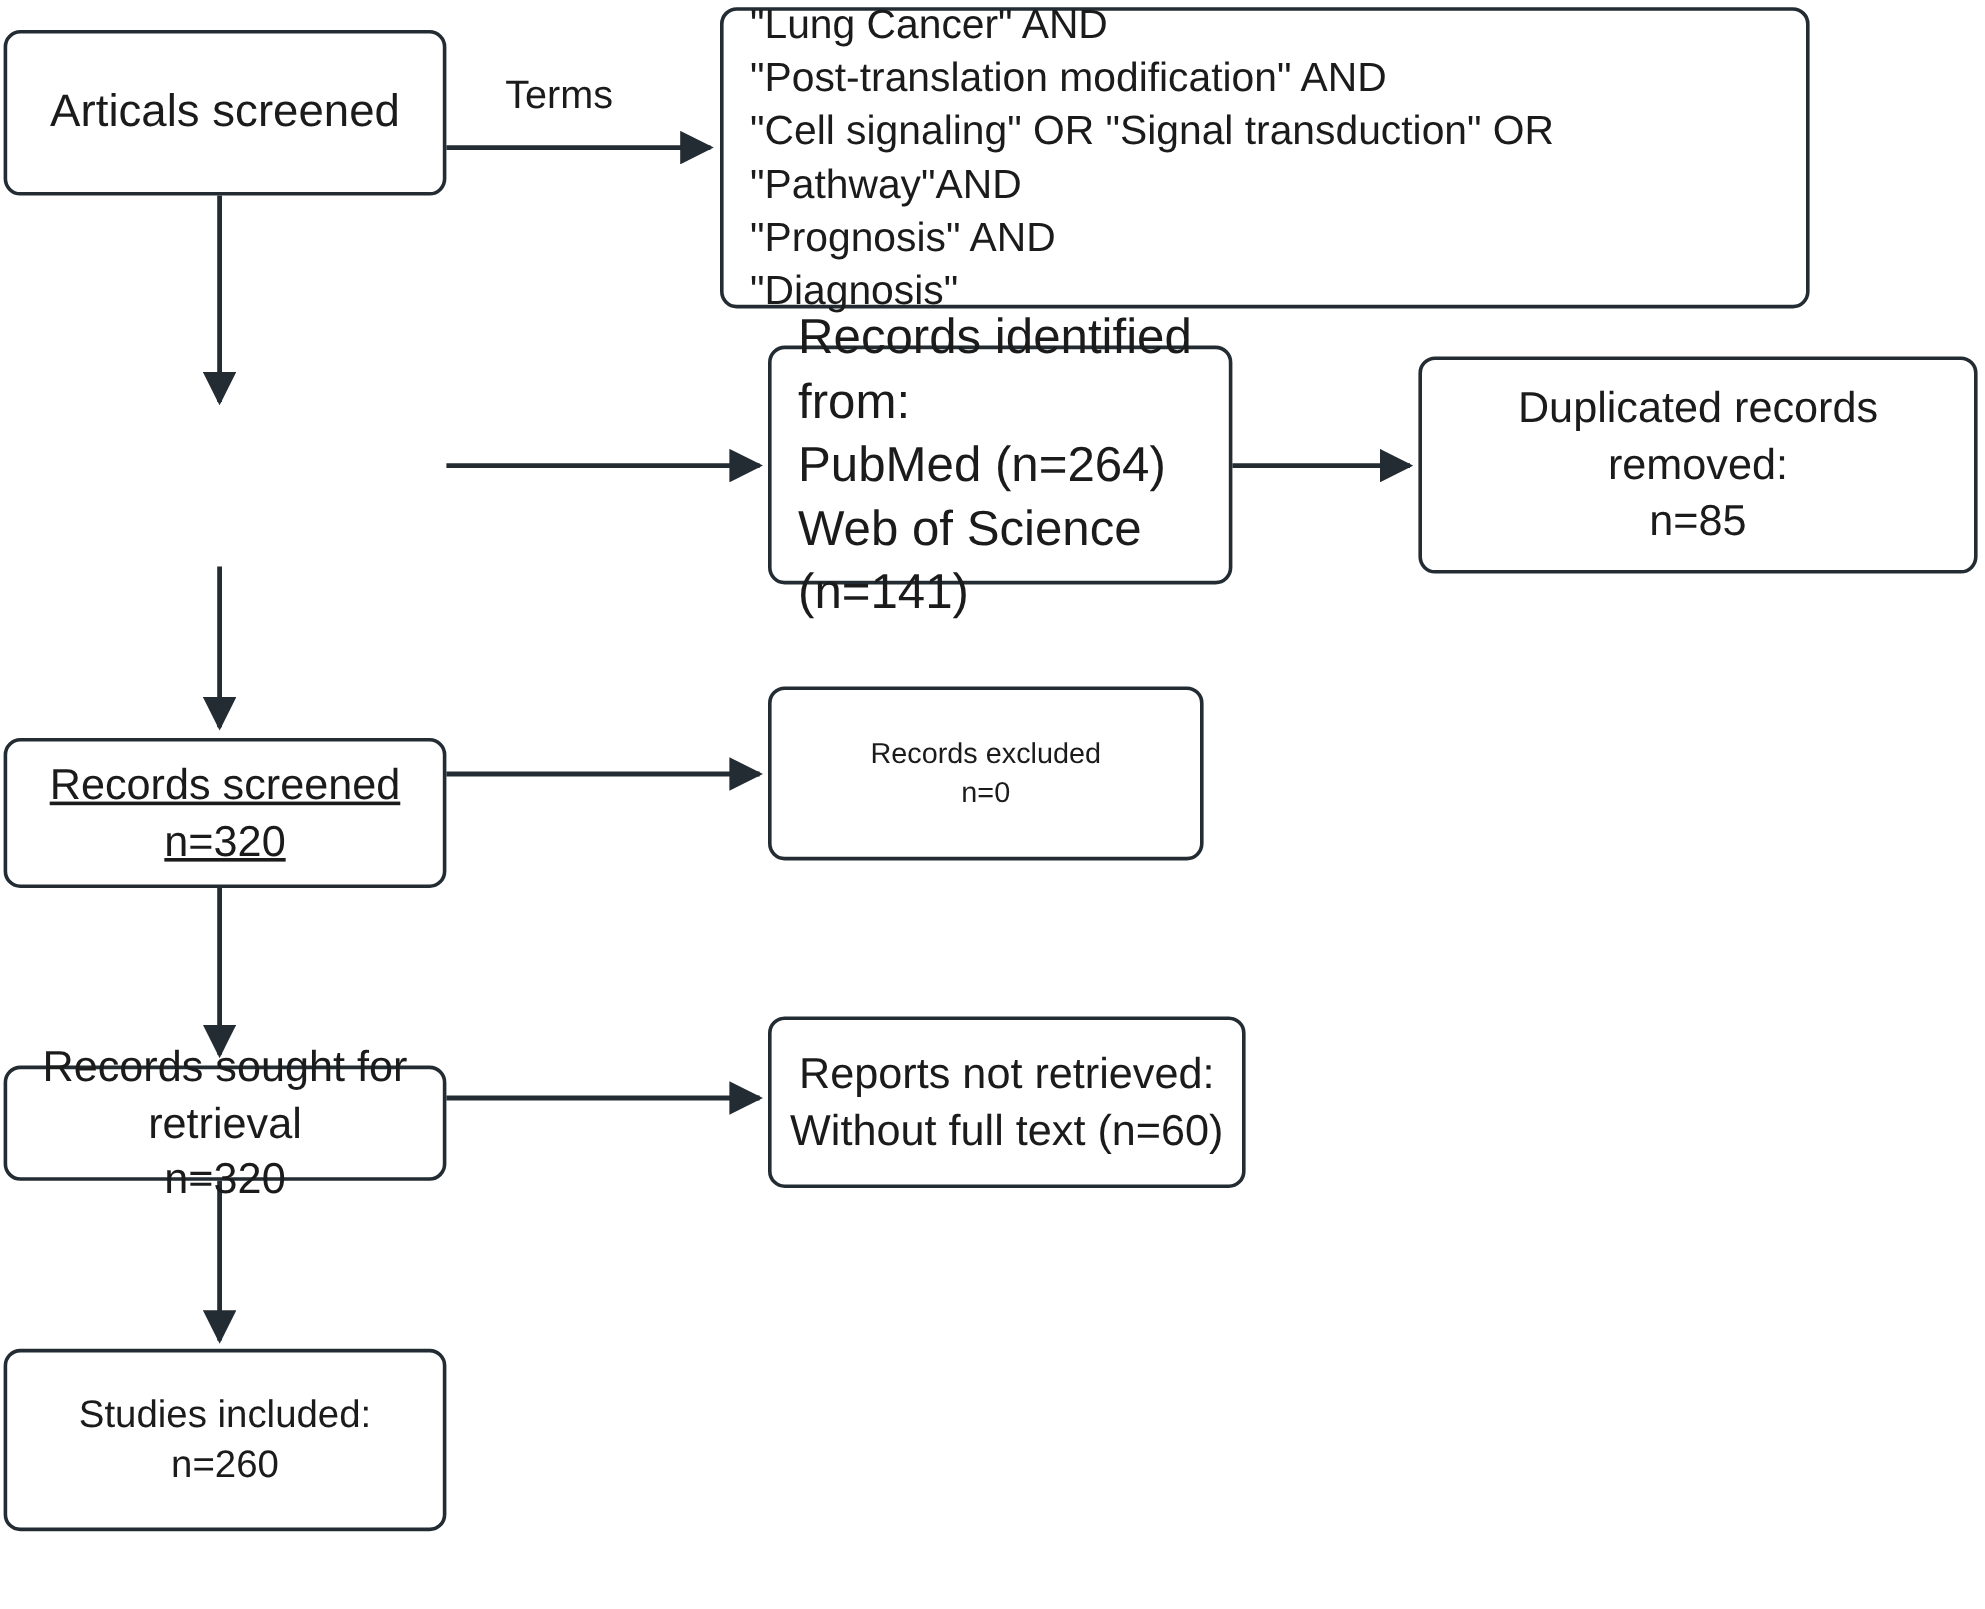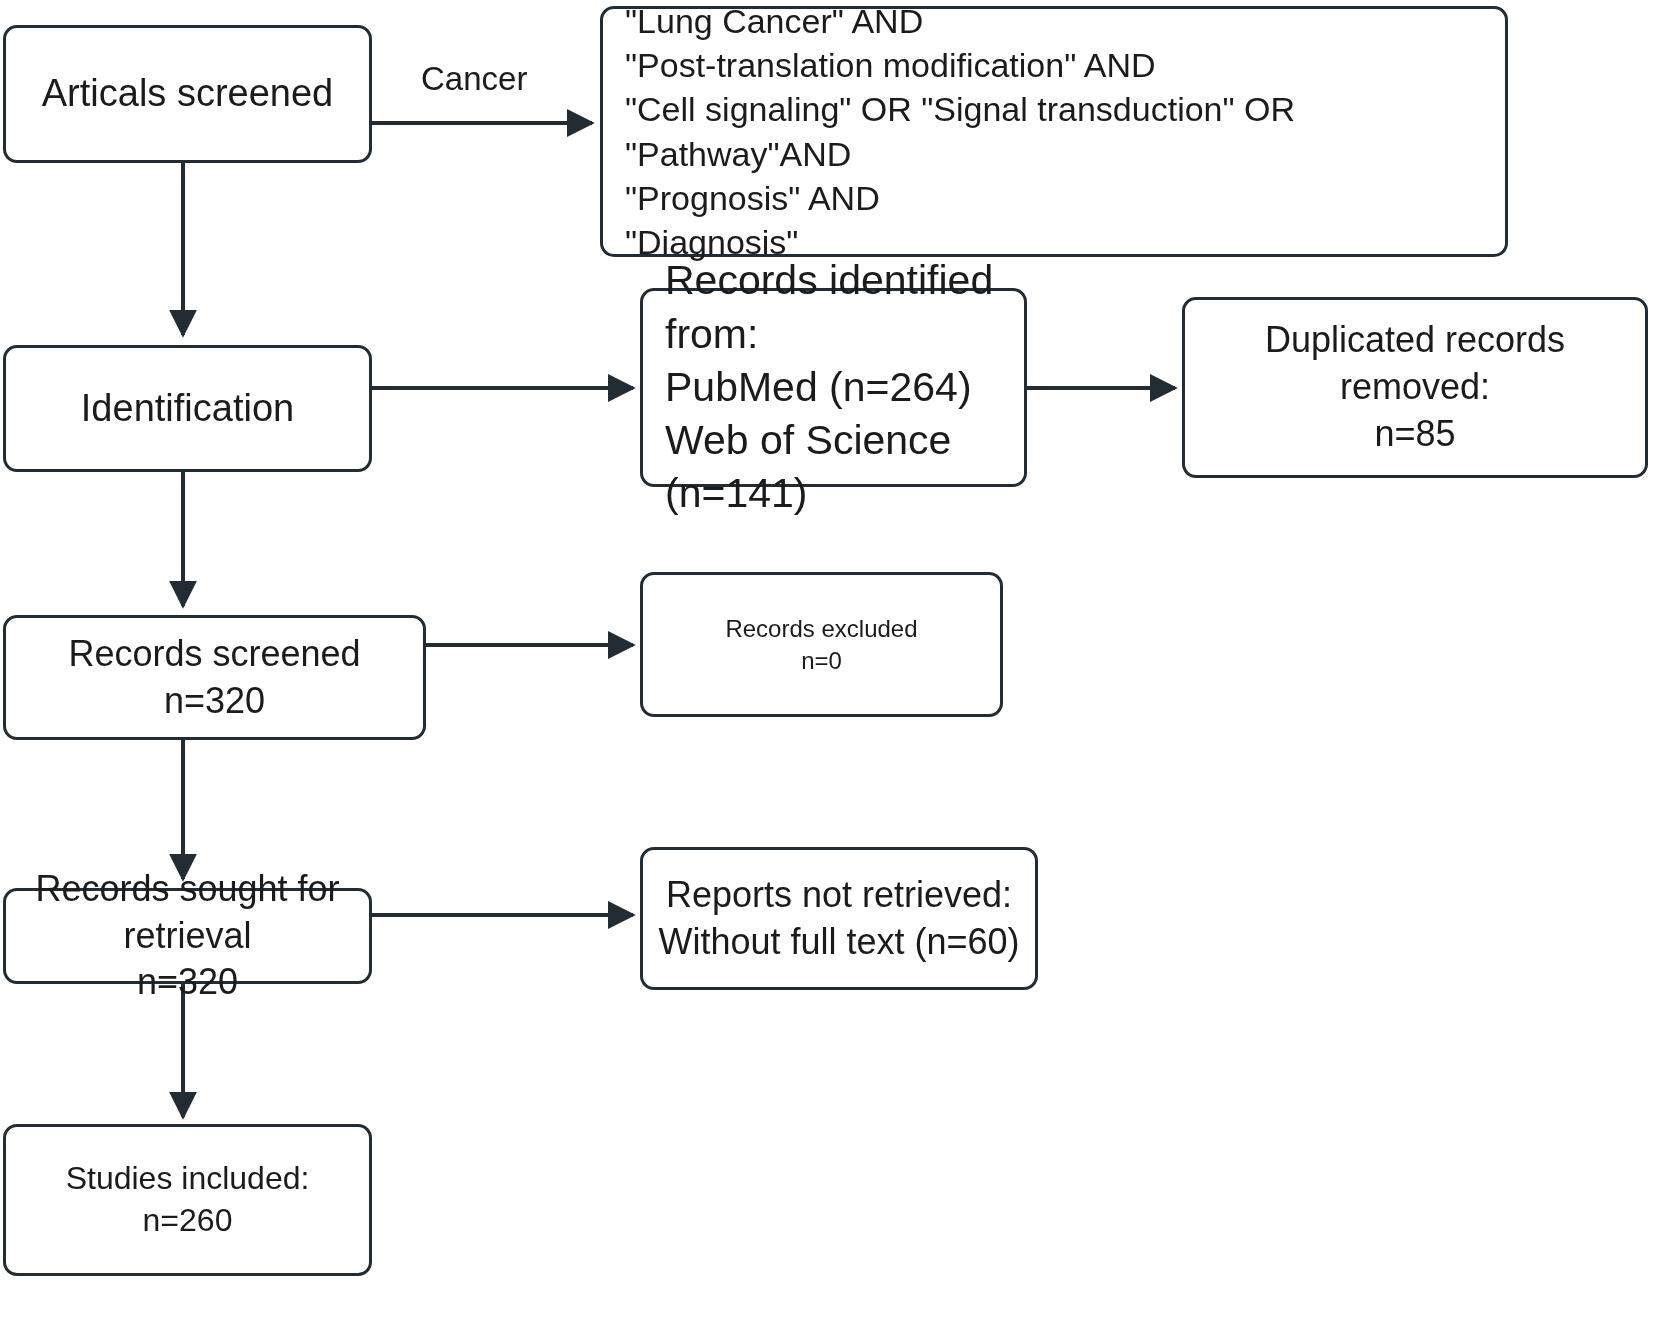--- a/index.html
+++ b/index.html
@@ -82,47 +82,44 @@
     <path d="M 372 915 L 633 915" stroke="#232c33" stroke-width="4" fill="none" marker-end="url(#arrow)"></path>
 
     <path d="M 183 984 L 183 1117" stroke="#232c33" stroke-width="4" fill="none" marker-end="url(#arrow)"></path>
   </svg>
 
   <div class="node" style="left:3px; top:25px; width:369px; height:138px; font-size:38px;">
     <span>Articals screened</span>
   </div>
 
   <div class="edge-label" style="left:421px; top:62px;">
-    <span>Cancer</span>
+    <span>Terms</span>
   </div>
 
   <div class="node left-align" style="left:600px; top:6px; width:908px; height:251px; font-size:34px;">
     <span>"Lung Cancer" AND
 "Post-translation modification" AND
 "Cell signaling" OR "Signal transduction" OR "Pathway"AND
 "Prognosis" AND
 "Diagnosis"</span>
   </div>
 
-  <div class="node" style="left:3px; top:345px; width:369px; height:127px; font-size:38px;">
-    <span>Identification</span>
-  </div>
 
   <div class="node left-align" style="left:640px; top:288px; width:387px; height:199px; font-size:41px;">
     <span>Records identified from:
 PubMed (n=264)
 Web of Science (n=141)</span>
   </div>
 
   <div class="node" style="left:1182px; top:297px; width:466px; height:181px; font-size:36px;">
     <span>Duplicated records removed:
 n=85</span>
   </div>
 
-  <div class="node" style="left:3px; top:615px; width:423px; height:125px; font-size:36px;">
+  <div class="node" style="left:3px; top:615px; width:369px; height:125px; font-size:36px;text-decoration:underline;">
     <span>Records screened
 n=320</span>
   </div>
 
   <div class="node" style="left:640px; top:572px; width:363px; height:145px; font-size:24px;">
     <span>Records excluded
 n=0</span>
   </div>
 
   <div class="node" style="left:3px; top:888px; width:369px; height:96px; font-size:36px; height:96px;">

